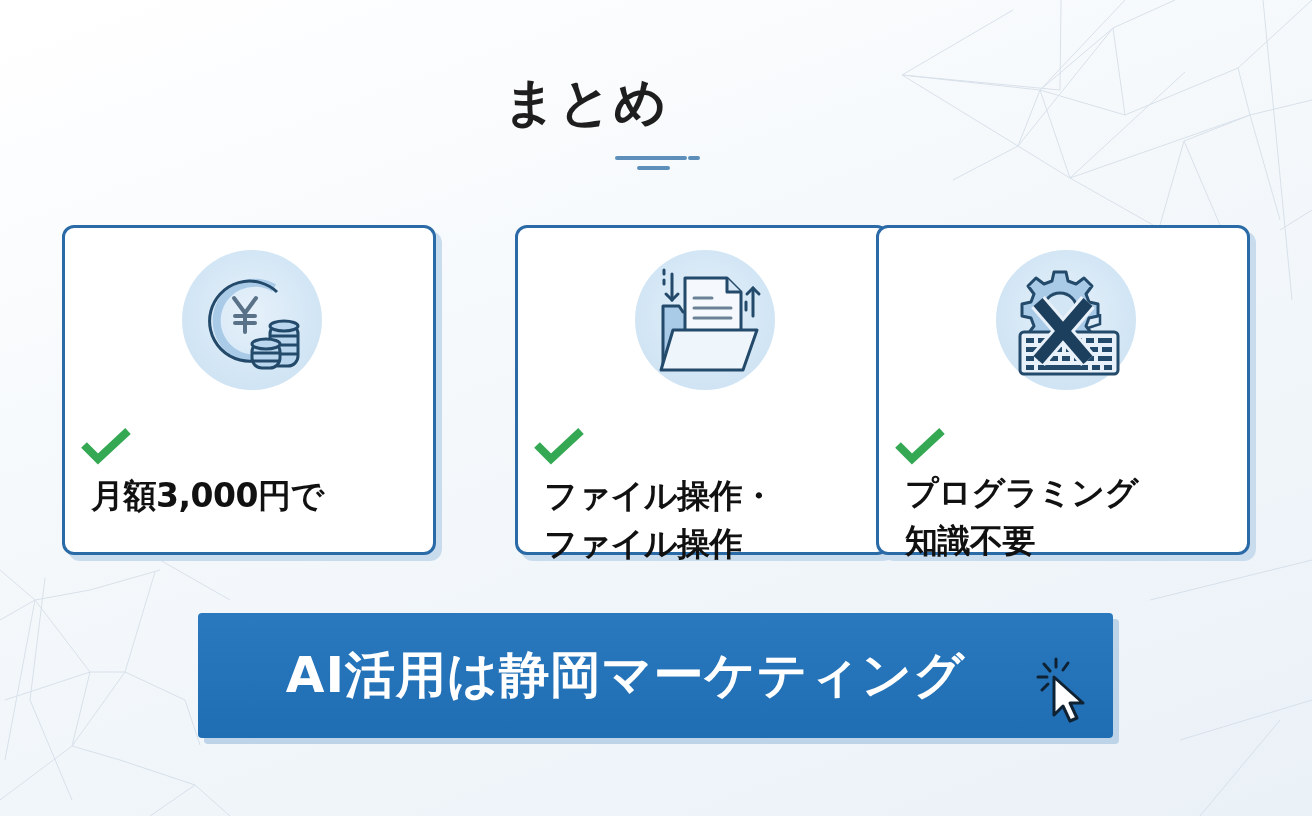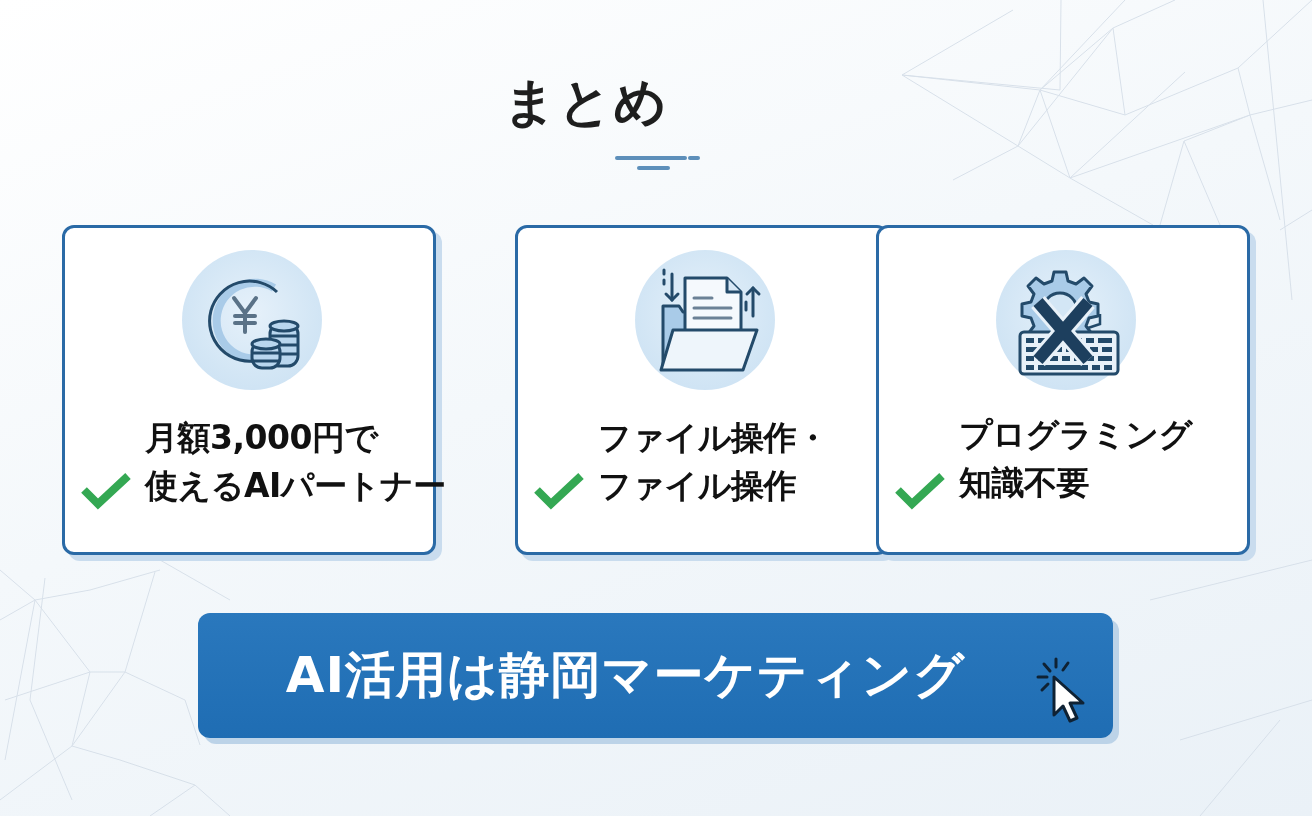--- a/index.html
+++ b/index.html
@@ -30,33 +30,33 @@
 
   .icon-circle {
     position: absolute; left: 117px; top: 22px; width: 140px; height: 140px;
     border-radius: 50%;
     background: radial-gradient(circle at 50% 45%, #e6f1fa 0%, #d3e6f5 60%, #c8dff2 100%);
   }
   .icon-circle svg { position: absolute; left: 0; top: 0; width: 140px; height: 140px; }
 
   .card-text {
     position: absolute; left: 14px; top: 186px; width: 350px;
-    display: flex; align-items: flex-end;
+    display: flex; align-items: flex-start; flex-direction: column;
   }
   .check { width: 54px; height: 40px; flex: 0 0 54px; margin-top: 4px; }
   .card-lines { margin-left: 12px; }
   .card-line {
     display: block; font-size: 33px; font-weight: bold; color: #111;
     line-height: 48px; white-space: nowrap; letter-spacing: -0.5px;
   }
 
   .cta {
     position: absolute; left: 198px; top: 613px; width: 915px; height: 125px;
     background: linear-gradient(180deg, #2a78bd 0%, #1f6db3 100%);
-    border-radius: 12px;
+    border-radius: 4px;
     box-shadow: 6px 6px 0 0 #bcd3e8;
     display: flex; align-items: center; justify-content: center;
     cursor: pointer;
   }
   .cta-label {
     font-size: 50px; font-weight: bold; color: #ffffff; letter-spacing: 1px;
     margin-right: 60px; white-space: nowrap;
   }
   .cursor-icon { position: absolute; left: 832px; top: 40px; width: 70px; height: 70px; }
 </style>
@@ -135,21 +135,20 @@
         <line x1="70" y1="111" x2="98" y2="111"></line>
       </g>
     </svg>
   </div>
   <div class="card-text">
     <svg class="check" viewBox="0 0 54 40">
       <polyline points="5,20 19,34 49,6" fill="none" stroke="#34a853" stroke-width="8" stroke-linejoin="miter" stroke-linecap="butt"></polyline>
     </svg>
     <div class="card-lines">
       <span class="card-line">月額3,000円で</span>
-      <span class="card-line">使えるAIパートナー</span>
     </div>
   </div>
 </div>
 
 <div class="card card-2">
   <div class="icon-circle">
     <svg viewBox="0 0 140 140">
       <g stroke="#234a6a" stroke-width="3" stroke-linecap="round" fill="none">
         <line x1="29" y1="20" x2="29" y2="24"></line>
         <line x1="29" y1="30" x2="29" y2="34"></line>

